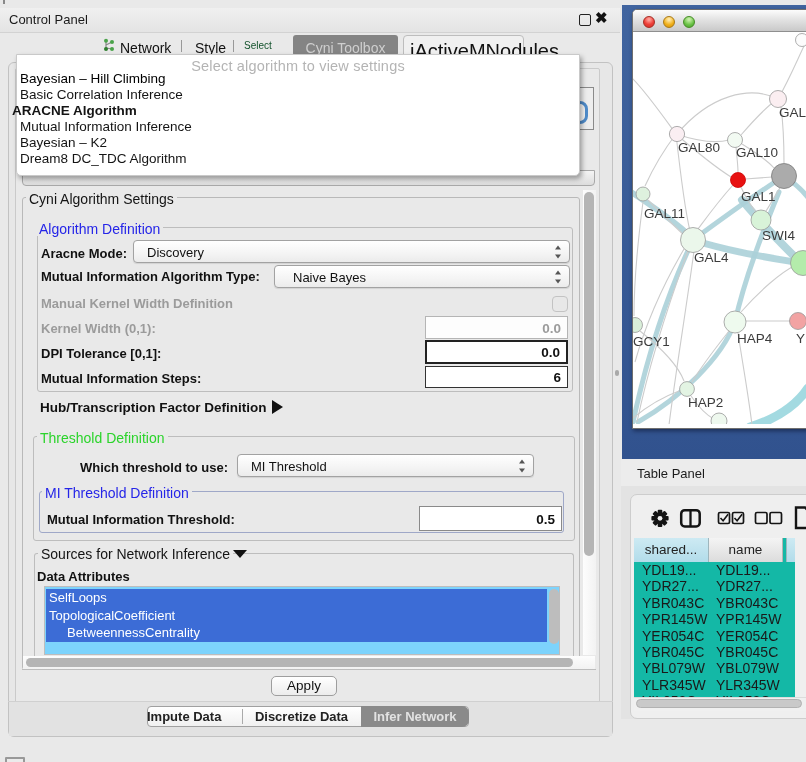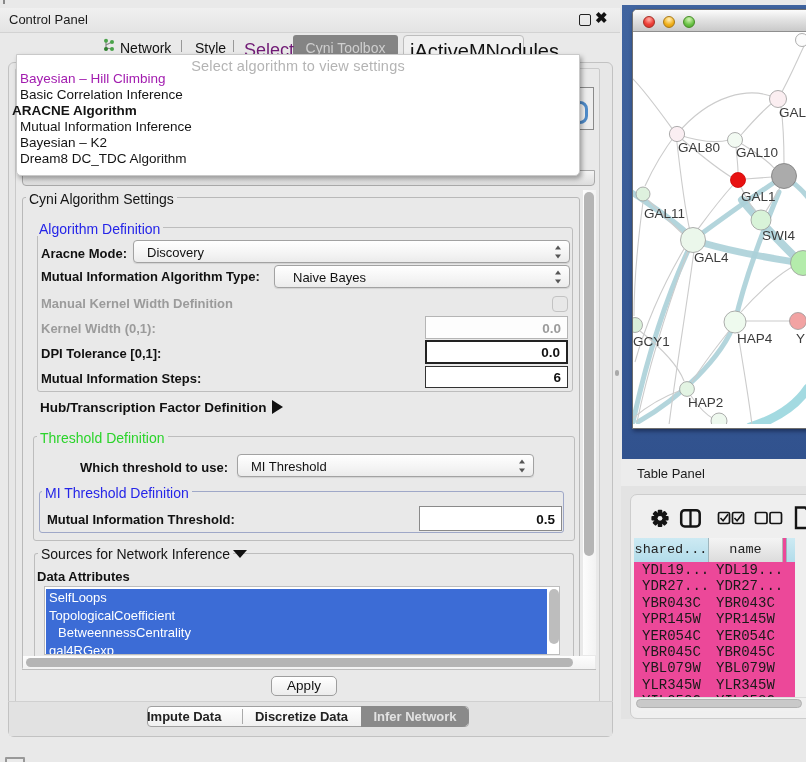--- a/index.html
+++ b/index.html
@@ -145,21 +145,21 @@
     <path d="M 90.5,18 l 2.6,2.8 l 5,-6.6" stroke-width="1.6"></path>
     <path d="M 104.5,18 l 2.6,2.8 l 5,-6.6" stroke-width="1.6"></path>
   </g>
   <g fill="none" stroke="#141414" stroke-width="1.7">
     <rect x="125.5" y="12.5" width="11.5" height="11" rx="1.5"></rect>
     <rect x="140" y="12.5" width="11.5" height="11" rx="1.5"></rect>
   </g>
   <path d="M 166,7.5 h 9 l 6,6 v 14.5 h -15 z" fill="none" stroke="#141414" stroke-width="2.4"></path>
 </svg>
 
-<div class="abs" style="left:634px;top:538px;width:161px;height:160px;background:#ec4899;overflow:hidden;font-family:Liberation Mono, monospace;">
+<div class="abs" style="left:634px;top:538px;width:161px;height:160px;background:#14b8a6;overflow:hidden;">
   <div class="abs" style="left:0;top:0;width:75px;height:24px;background:linear-gradient(#cdeaf3,#b2dcea);
        border-right:1px solid #9fb6bd;box-sizing:border-box;text-align:center;
        font-size:13.5px;color:#222;line-height:24px;">shared...</div>
   <div class="abs" style="left:75px;top:0;width:74px;height:24px;background:linear-gradient(#f4f4f4,#dcdcdc);
        border-right:1px solid #b5b5b5;box-sizing:border-box;text-align:center;
        font-size:13.5px;color:#222;line-height:24px;">name</div>
   <div class="abs" style="left:152px;top:0;width:20px;height:24px;background:linear-gradient(#cdeaf3,#b2dcea);
        border-left:1px solid #9fb6bd;box-sizing:border-box;"></div>
   <div class="abs" style="left:0;top:24px;width:172px;font-size:14px;color:#1a1a1a;line-height:16.4px;">
     <div><span style="padding-left:8px;">YDL19...</span><span style="position:absolute;left:82px;">YDL19...</span><span style="position:absolute;left:163px;">13</span></div>
@@ -188,21 +188,21 @@
   <path d="M4,3 L4,11 M4,7 L10,4 M4,10 L10,11" stroke="#888" stroke-width="1.2" fill="none"></path>
   <circle cx="4" cy="2.8" r="2" fill="#4aa34a"></circle>
     <circle cx="10" cy="4" r="2" fill="#4aa34a"></circle>
   <circle cx="4" cy="11" r="2" fill="#2e7d2e"></circle>
     <circle cx="10" cy="11" r="2" fill="#4aa34a"></circle>
 </svg>
 <div class="abs" style="left:120px;top:40px;font-size:14px;color:#111;">Network</div>
 <div class="abs" style="left:181px;top:40px;width:1px;height:12px;background:#999;"></div>
 <div class="abs" style="left:195px;top:40px;font-size:14px;color:#111;">Style</div>
 <div class="abs" style="left:233px;top:40px;width:1px;height:12px;background:#999;"></div>
-<div class="abs" style="left:244px;top:40px;font-size:18px;color:#701a75;">Select</div>
+<div class="abs" style="left:244px;top:40px;font-size:10px;color:#14532d;">Select</div>
 <div class="abs" style="left:293px;top:40px;width:105px;text-align:center;font-size:14px;color:#cfcfcf;">Cyni Toolbox</div>
 <div class="abs" style="left:403px;top:35px;width:121px;height:24px;background:#f0f0f0;border:1px solid #bdbdbd;border-radius:4px;box-sizing:border-box;"></div>
 <div class="abs" style="left:410px;top:40px;font-size:20px;color:#111;">jActiveMNodules</div>
 
 <div class="abs" style="left:8px;top:62px;width:605px;height:675px;background:#e7e7e7;
      border:1px solid #c2c2c2;border-radius:6px;box-sizing:border-box;"></div>
 
 <div class="abs" style="left:15px;top:68px;width:585px;height:635px;background:#e9e9e9;
      border:1px solid #cacaca;border-radius:2px;box-sizing:border-box;"></div>
 
@@ -269,26 +269,25 @@
 <div class="inp" style="left:419px;top:506px;width:143px;height:25px;border:1px solid #8a8a8a;">
     <span>0.5</span>
   </div>
 
 <div class="fs" style="left:34px;top:553px;width:540px;height:110px;border-color:#bdbdbd;border-bottom:none;"></div>
 <div class="leg" style="left:38px;top:547px;color:#141414;">Sources for Network Inference</div>
 <div class="abs" style="left:233px;top:550px;width:0;height:0;border-top:8px solid #111;
      border-left:7.5px solid transparent;border-right:7.5px solid transparent;"></div>
 <div class="lbl" style="left:37px;top:569px;">Data Attributes</div>
 
-<div class="abs" style="left:44px;top:586px;width:516px;height:69px;background:#ffffff;border:1px solid #bdbdbd;box-sizing:border-box;overflow:hidden;">
+<div class="abs" style="left:44px;top:586px;width:516px;height:69px;background:#7dd3fc;border:1px solid #bdbdbd;box-sizing:border-box;overflow:hidden;">
   <div style="position:absolute;left:1px;top:2px;width:501px;background:#3c6cd6;color:#fff;font-size:13px;">
     <div style="height:17.6px;line-height:17.6px;padding-left:3px;">SelfLoops</div>
     <div style="height:17.6px;line-height:17.6px;padding-left:3px;">TopologicalCoefficient</div>
-    <div style="height:17.6px;line-height:17.6px;padding-left:12px;">BetweennessCentrality</div>
-    <div style="height:17.6px;line-height:17.6px;padding-left:3px;">gal4RGexp</div>
+    <div style="height:17.6px;line-height:17.6px;padding-left:21px;">BetweennessCentrality</div>
   </div>
 </div>
 <div class="abs" style="left:549px;top:589px;width:10px;height:55px;background:#bdbdbd;border-radius:5px;"></div>
 
 <div class="abs" style="left:23px;top:656px;width:572px;height:13px;background:linear-gradient(#fdfdfd,#f2f2f2);"></div>
 <div class="abs" style="left:26px;top:658px;width:547px;height:9px;background:#b5b5b5;border-radius:5px;"></div>
 <div class="abs" style="left:22px;top:669px;width:574px;height:1px;background:#bdbdbd;"></div>
 
 <div class="abs" style="left:271px;top:676px;width:66px;height:20px;border:1px solid #9e9e9e;border-radius:5px;
      background:linear-gradient(#ffffff,#ececec);box-sizing:border-box;text-align:center;
@@ -301,21 +300,21 @@
 <div class="abs" style="left:242px;top:709px;width:1px;height:15px;background:#aaa;"></div>
 <div class="abs" style="left:361px;top:706px;width:108px;height:21px;background:#8a8a8a;border-radius:0 7px 7px 0;"></div>
 <div class="abs" style="left:147px;top:706px;width:95px;height:21px;text-align:left;font-size:13px;font-weight:bold;color:#222;line-height:21px;">Impute Data</div>
 <div class="abs" style="left:242px;top:706px;width:119px;height:21px;text-align:center;font-size:13px;font-weight:bold;color:#222;line-height:21px;">Discretize Data</div>
 <div class="abs" style="left:361px;top:706px;width:108px;height:21px;text-align:center;font-size:13px;font-weight:bold;color:#e2e2e2;line-height:21px;">Infer Network</div>
 
 <div class="abs" style="left:16px;top:54px;width:564px;height:122px;background:#fff;
      border:1px solid #c9c9c9;border-radius:0 0 5px 5px;box-shadow:2px 3px 5px rgba(0,0,0,0.35);
      box-sizing:border-box;"></div>
 <div class="abs" style="left:16px;top:58px;width:564px;text-align:center;font-size:14.5px;letter-spacing:0.2px;color:#b4b4b4;">Select algorithm to view settings</div>
-<div class="abs" style="left:20px;top:70.5px;font-size:13.5px;color:#a21caf;white-space:nowrap;">Bayesian – Hill Climbing</div>
+<div class="abs" style="left:20px;top:70.5px;font-size:13.5px;color:#000000;white-space:nowrap;">Bayesian – Hill Climbing</div>
 <div class="abs" style="left:20px;top:86.5px;font-size:13.5px;color:#141414;white-space:nowrap;">Basic Correlation Inference</div>
 <div class="abs" style="left:12px;top:102.5px;font-size:13.5px;font-weight:bold;color:#141414;white-space:nowrap;">ARACNE Algorithm</div>
 <div class="abs" style="left:20px;top:118.5px;font-size:13.5px;color:#141414;white-space:nowrap;">Mutual Information Inference</div>
 <div class="abs" style="left:20px;top:134.5px;font-size:13.5px;color:#141414;white-space:nowrap;">Bayesian – K2</div>
 <div class="abs" style="left:20px;top:150.5px;font-size:13.5px;color:#141414;white-space:nowrap;">Dream8 DC_TDC Algorithm</div>
 
 <div class="abs" style="left:615px;top:370px;width:4px;height:6px;background:#a9a9a9;border-radius:2px;"></div>
 
 <div class="abs" style="left:5px;top:756.5px;width:20px;height:12px;border:2px solid #999;border-radius:1px;background:#ebebeb;box-sizing:border-box;"></div>
 

